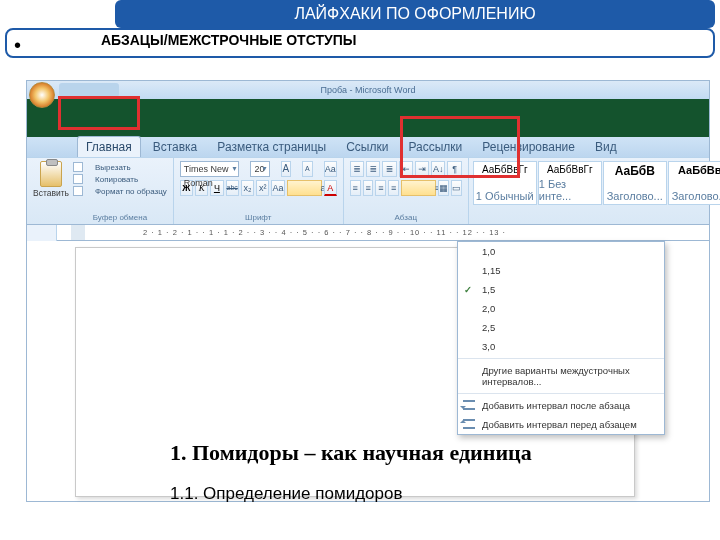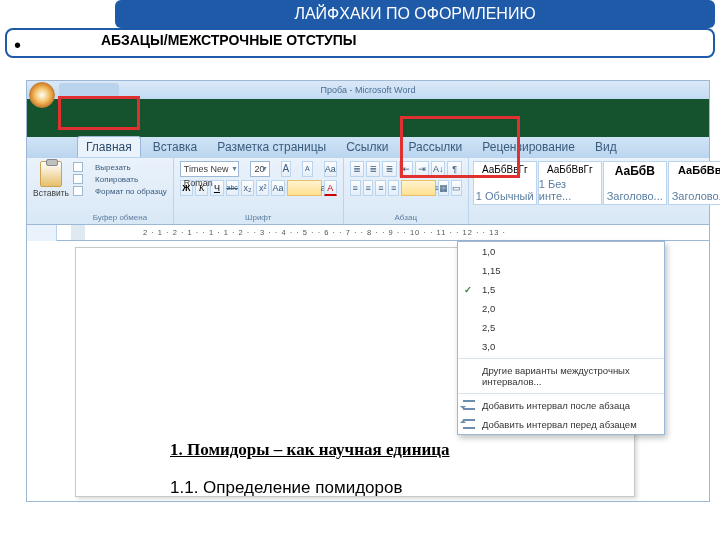--- a/index.html
+++ b/index.html
@@ -65,21 +65,21 @@
   .spacing-sep { height:1px; background:#dbe4ee; margin:2px 0;}
   .spacing-icon { position:absolute; left:5px; width:12px; height:10px; border-top:2px solid #6a8db0; border-bottom:2px solid #6a8db0;}
   .spacing-icon::before { content:""; position:absolute; left:-3px; top:-4px; border:3px solid transparent; border-bottom-color:#6a8db0;}
   .spacing-icon.down::before { top:auto; bottom:-4px; border:3px solid transparent; border-top-color:#6a8db0;}
 
   .red-box1 { position:absolute; border:3px solid #e03030; pointer-events:none; z-index:6;}
   .r1 { left:58px; top:96px; width:82px; height:34px;}
   .r2 { left:400px; top:116px; width:120px; height:62px;}
 
   .headings { position:absolute; left:170px; top:440px; }
-  .h1txt { font-family: "Times New Roman", serif; font-weight:bold; font-size:17px; color:#000;text-decoration:underline;}
+  .h1txt { font-family: "Times New Roman", serif; font-weight:bold; font-size:22px; color:#000;}
   .h2txt { font-family: Liberation Sans, sans-serif; font-size:17px; color:#000; margin-top:18px;}
 
   .ruler-ticks { position:absolute; left:58px; top:3px; font-size:7.5px; color:#555; letter-spacing:1px;}
 </style>
 </head>
 <body>
 
 <div class="slide-header">
   <div class="blue-pill">ЛАЙФХАКИ ПО ОФОРМЛЕНИЮ</div>
   <div class="white-pill"></div>

